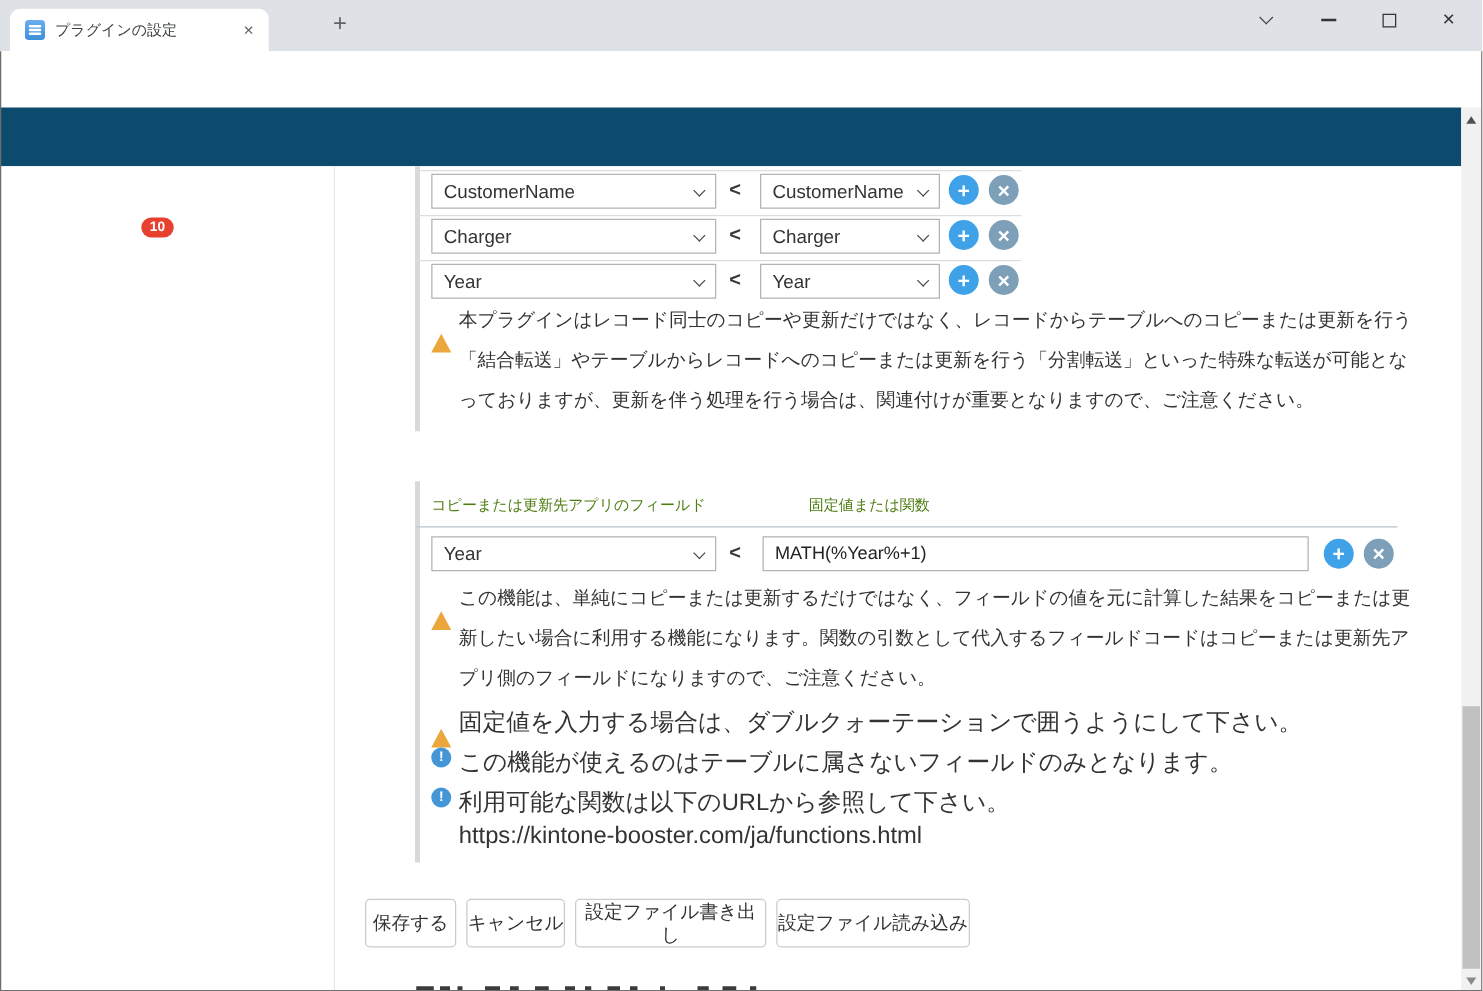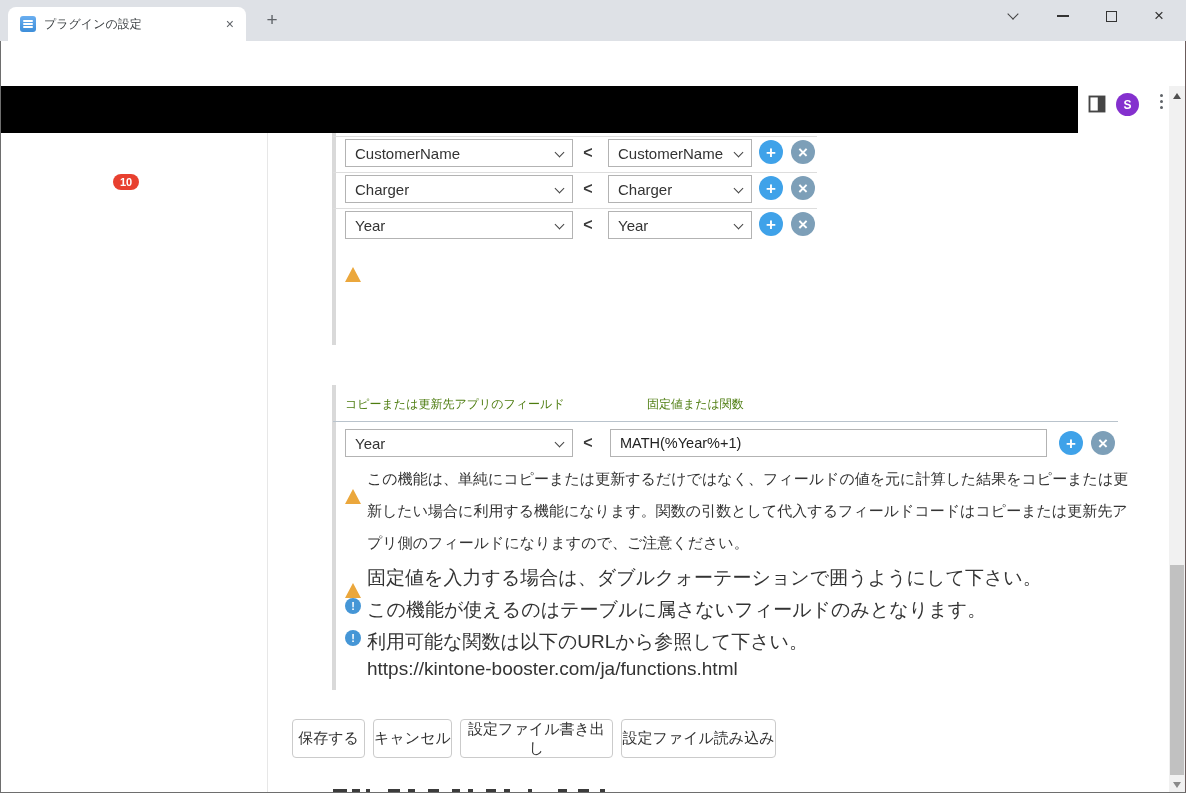--- a/index.html
+++ b/index.html
@@ -1,21 +1,21 @@
 <!DOCTYPE html>
 <html><head>
 <meta charset="utf-8">
 <style>
   * { margin:0; padding:0; box-sizing:border-box; }
   html,body { width:1186px; height:793px; overflow:hidden; }
   body { font-family:"Liberation Sans","DejaVu Sans",sans-serif; background:#fff; position:relative; }
 
   
   .tabstrip { position:absolute; left:0; top:0; width:1186px; height:41px; background:#dee1e6; }
-  .tab { position:absolute; left:8px; top:7px; width:238px; height:34px; background:#fff; border-radius:8px 8px 0 0; display:flex; align-items:center; padding:0 8px 0 12px; }
+  .tab { position:absolute; left:8px; top:7px; width:207px; height:34px; background:#fff; border-radius:8px 8px 0 0; display:flex; align-items:center; padding:0 8px 0 12px; }
   .favicon { width:16px; height:16px; border-radius:3px; background:linear-gradient(180deg,#6aaef0,#3d8ed9); position:relative; flex:0 0 16px; }
   .favicon i { position:absolute; left:3px; width:10px; height:2px; background:#fff; border-radius:1px; }
   .favicon i:nth-child(1){top:4px;} .favicon i:nth-child(2){top:7px;} .favicon i:nth-child(3){top:10px;}
   .tab-title { font-size:12px; color:#3c4043; margin-left:8px; flex:1; white-space:nowrap; overflow:hidden; }
   .tab-close { font-size:14px; color:#5f6368; padding:0 4px; cursor:default; }
   .newtab { position:absolute; left:258px; top:6px; width:28px; height:28px; display:flex; align-items:center; justify-content:center; font-size:19px; color:#5f6368; }
   .wctrl { position:absolute; top:0; height:32px; width:46px; display:flex; align-items:center; justify-content:center; color:#333; }
   .chev { display:inline-block; width:8px; height:8px; border-right:1.8px solid #444; border-bottom:1.8px solid #444; transform:rotate(45deg); margin-top:-4px; }
   .minbar { width:12px; height:2px; background:#333; }
   .maxbox { width:11px; height:11px; border:1.5px solid #333; }
@@ -23,21 +23,21 @@
   
   .toolbar { position:absolute; left:0; top:41px; width:1186px; height:45px; background:#fff; }
   .ticon { position:absolute; top:52px; width:22px; height:22px; display:flex; align-items:center; justify-content:center; }
   .pill { position:absolute; left:146px; top:48px; width:768px; height:33px; border-radius:17px; background:#f1f3f4; display:flex; align-items:center; padding-left:14px; }
   .url { font-size:13.5px; color:#202124; margin-left:8px; white-space:nowrap; overflow:hidden; }
   .avatar { position:absolute; left:1116px; top:52px; width:23px; height:23px; border-radius:50%; background:#8430ce; color:#fff; font-size:12px; font-weight:bold; display:flex; align-items:center; justify-content:center; }
   .kebab { position:absolute; left:1160px; top:53px; display:flex; flex-direction:column; gap:3px; }
   .kebab i { width:3px; height:3px; border-radius:50%; background:#5f6368; }
 
   
-  .kheader { position:absolute; left:0; top:86px; width:1078px; height:47px; background:#000000; }
+  .kheader { position:absolute; left:0; top:86px; width:1169px; height:47px; background:#0c4a6e; }
   .hamb { position:absolute; left:12px; top:97px; width:30px; }
   .hamb i { display:block; width:30px; height:4px; background:#9b9b9b; margin-bottom:4px; border-radius:1px; }
   .kicon { position:absolute; top:94px; }
   .badge { position:absolute; left:113px; top:88px; min-width:26px; height:16px; border-radius:9px; background:#e8402f; color:#fff; font-size:11px; font-weight:bold; display:flex; align-items:center; justify-content:center; padding:0 4px; z-index:2; }
   .kstar { position:absolute; left:152px; top:92px; font-size:28px; color:#9b9b9b; line-height:30px; }
   .helpc { position:absolute; left:816px; top:96px; width:26px; height:26px; border-radius:50%; background:#8f8f8f; color:#474747; font-weight:bold; font-size:16px; display:flex; align-items:center; justify-content:center; }
   .ksearch { position:absolute; left:855px; top:88px; width:232px; height:45px; border:none; outline:none; padding-left:12px; font-size:15px; color:#333; background:#fff; }
   .ksearch::placeholder { color:#9a9a9a; }
   .ksearchbtn { position:absolute; left:1087px; top:88px; width:48px; height:45px; background:#ebebeb; border:none; display:flex; align-items:center; justify-content:center; }
 
@@ -252,20 +252,21 @@
     </div>
   <div class="lt" style="left:579px; top:83px;">&lt;</div>
   <div class="sel" style="left:608px; top:78px; width:144px;">
       <span>Year</span>
       <span class="caret"></span>
     </div>
   <div class="cbtn add" style="left:759px; top:79px;">+</div>
   <div class="cbtn rem" style="left:791px; top:79px;">×</div>
 
   <div class="nicon" style="top:117px;"><span class="wtri"></span></div>
+  <div class="note" style="top:108px;">本プラグインはレコード同士のコピーや更新だけではなく、レコードからテーブルへのコピーまたは更新を行う「結合転送」やテーブルからレコードへのコピーまたは更新を行う「分割転送」といった特殊な転送が可能となっておりますが、更新を伴う処理を行う場合は、関連付けが重要となりますので、ご注意ください。</div>
 
   <div class="colhead" style="left:345px; top:263px;">コピーまたは更新先アプリのフィールド</div>
   <div class="colhead" style="left:647px; top:263px;">固定値または関数</div>
   <div class="hline"></div>
 
   <div class="sel" style="left:345px; top:296px; width:228px;">
       <span>Year</span>
       <span class="caret"></span>
     </div>
   <div class="lt" style="left:579px; top:301px;">&lt;</div>

